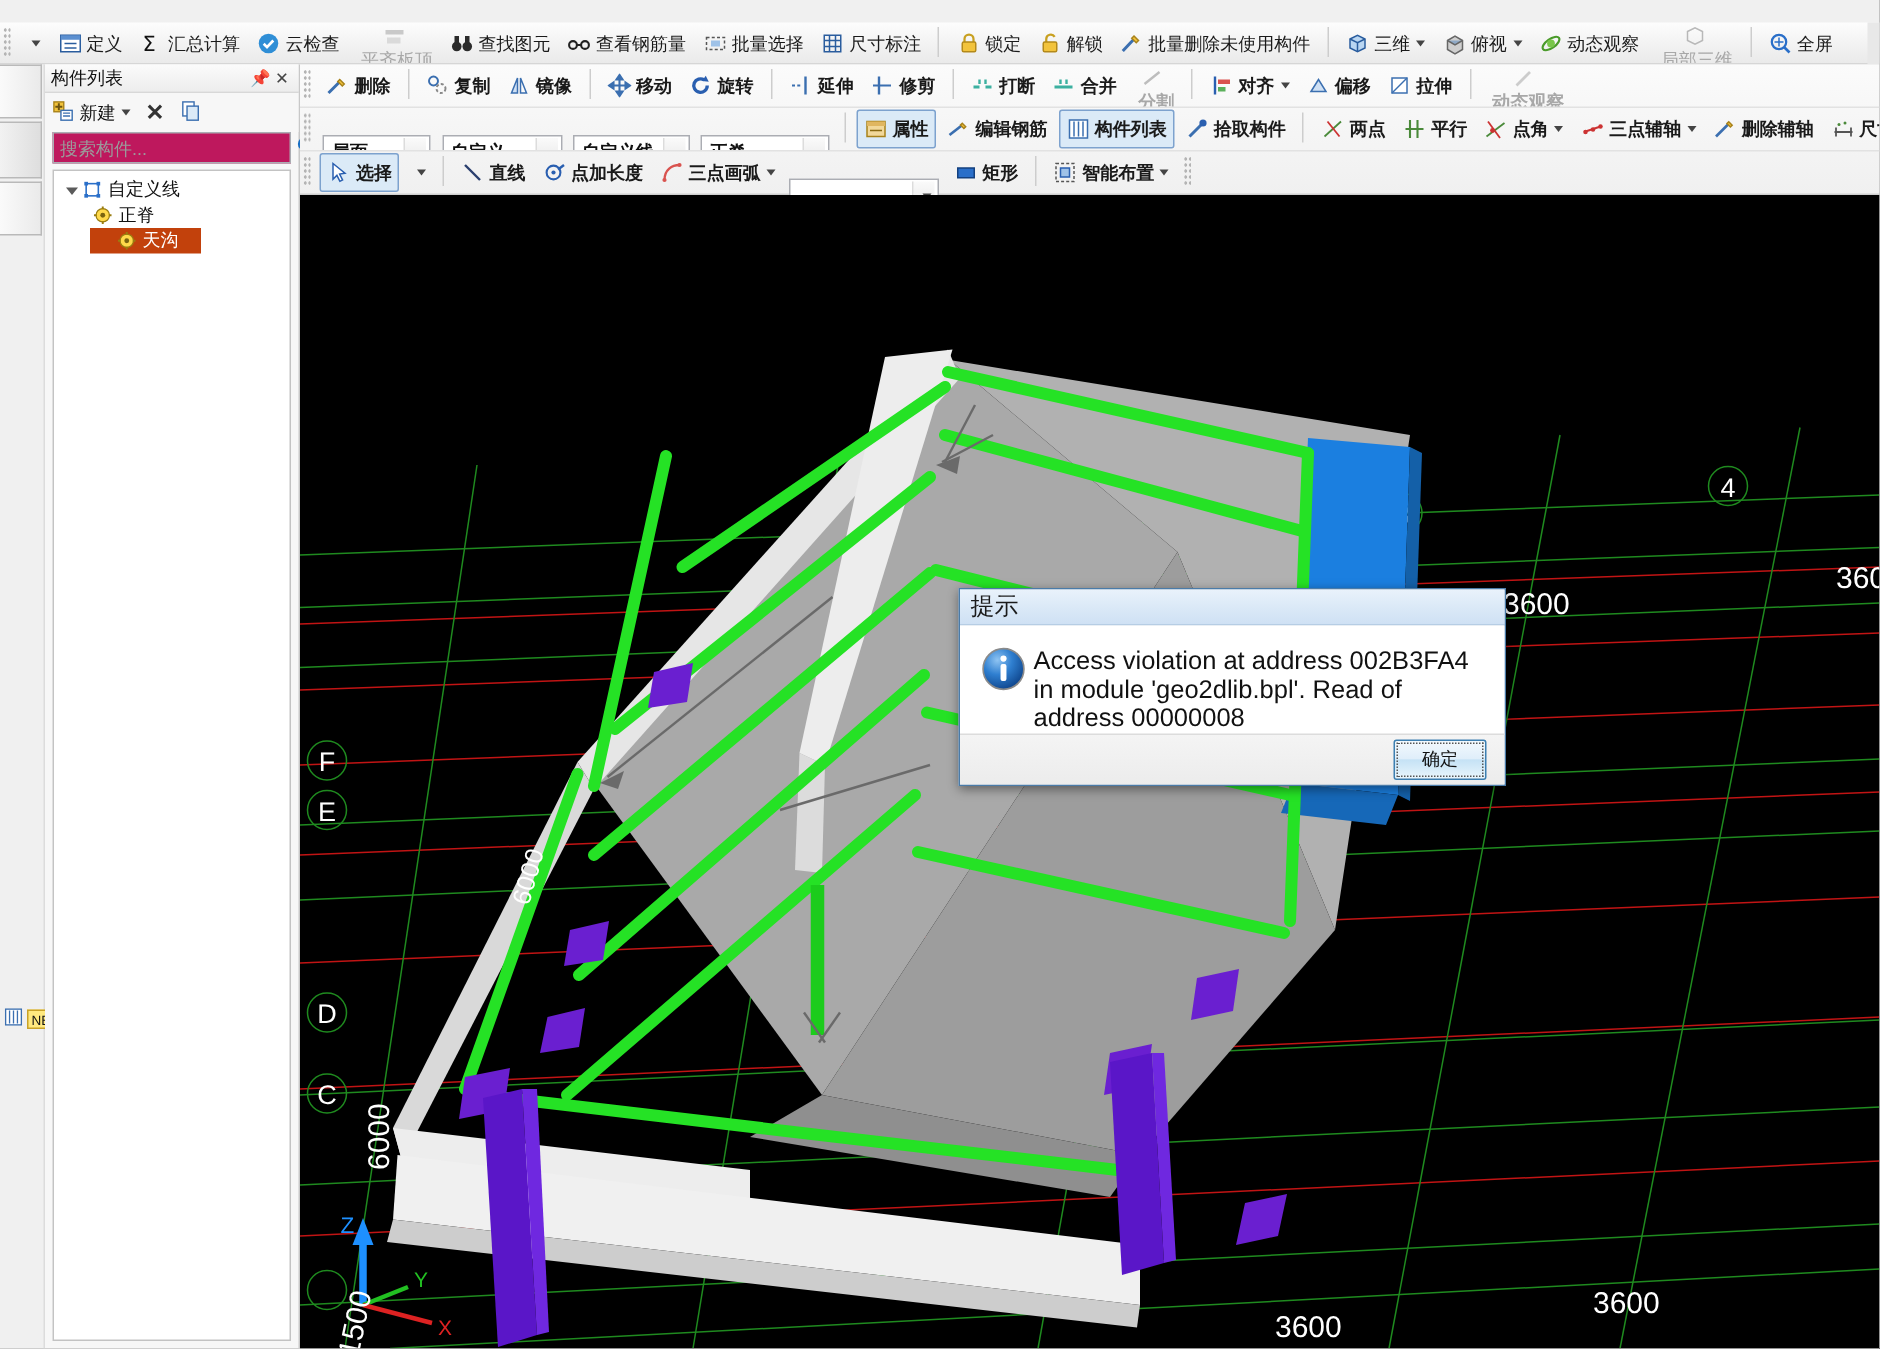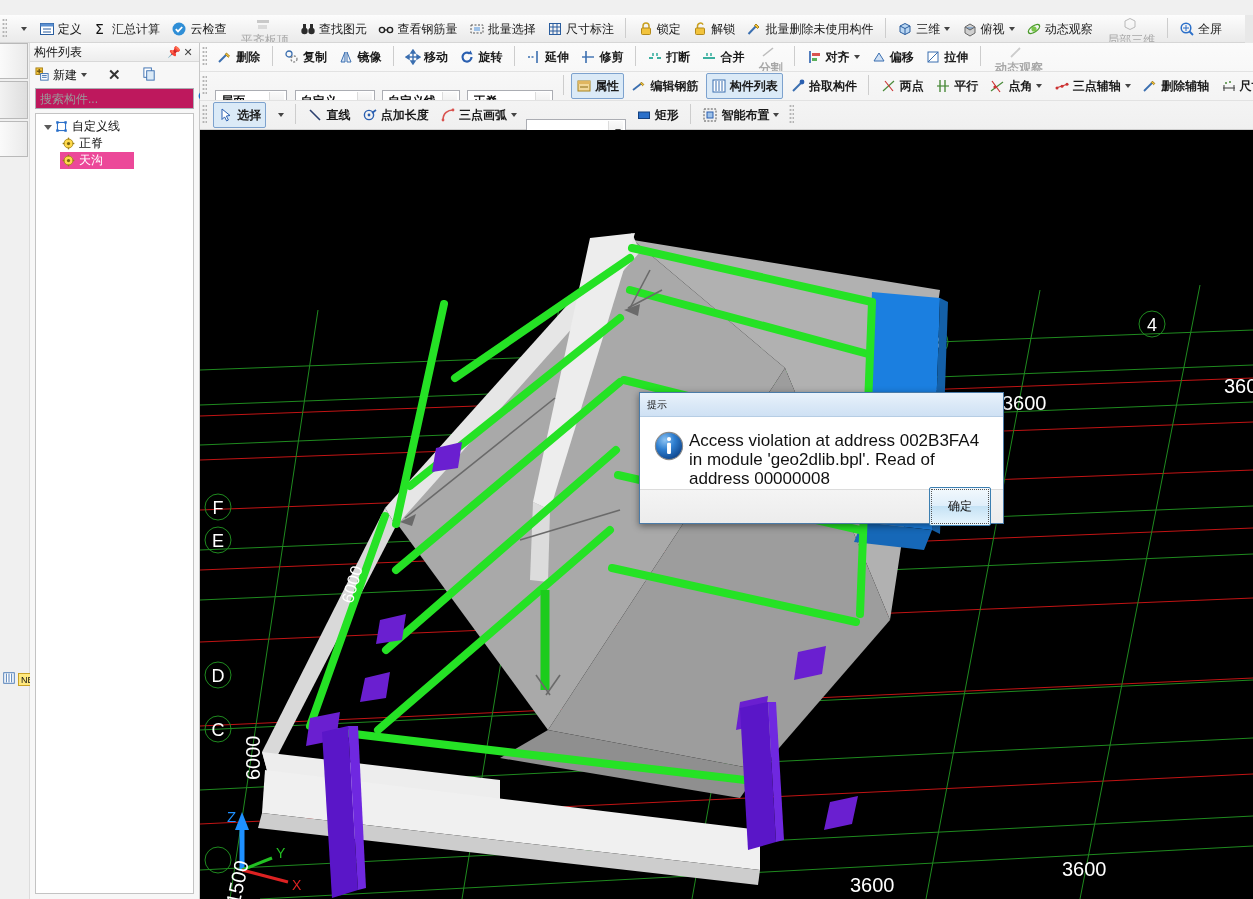--- a/index.html
+++ b/index.html
@@ -90,21 +90,21 @@
   .panel-head {
     height: 19px; background: linear-gradient(to bottom,#fbfbfb,#ededed);
     border-bottom: 1px solid #d8d8d8;
     display: flex; align-items: center; padding: 0 4px;
     font-size: 12px; color: #111;
   }
   .panel-head .ttl { flex: 1; }
   .hdr-btn { width: 14px; text-align: center; color: #444; font-size: 11px; cursor: default; }
   .panel-tools {
     height: 26px; display: flex; align-items: center; padding: 0 5px;
-    background: #f7f7f7; gap: 21px;
+    background: #f7f7f7; gap: 10px;
   }
   .panel-tools .newbtn { display: flex; align-items: center; font-size: 12px; color: #111; }
   .searchrow {
     margin: 0 5px 4px 5px; height: 21px;
     border: 1px solid #abadb3; background: #be185d;
     display: flex; align-items: center;
   }
   .searchrow input {
     flex: 1; border: none; outline: none; height: 19px;
     font-size: 12px; color: #111; padding-left: 4px;
@@ -112,21 +112,21 @@
   }
   .searchrow input::placeholder { color: #9b9b9b; }
   .searchbtn { width: 22px; text-align: center; color: #1a6fc4; font-size: 12px; }
   .tree {
     flex: 1; margin: 0 5px 5px 5px; background: #fff;
     border: 1px solid #c3c3c3; padding: 4px 2px; overflow: hidden;
   }
   .tnode { display: flex; align-items: center; height: 17px; font-size: 12px; color: #111; }
   .tnode.lvl1 { padding-left: 6px; }
   .tnode.lvl2 { padding-left: 24px; }
-  .tnode.selected { background: #ec4899; color: #fff; width: 74px; margin-left: 22px; padding-left: 2px; }
+  .tnode.selected { background: #c2410c; color: #fff; width: 74px; margin-left: 22px; padding-left: 18px; }
   .arw {
     width: 0; height: 0; margin-right: 3px;
     border-top: 4px solid transparent; border-bottom: 4px solid transparent;
     border-left: 5px solid #5b5b5b;
   }
   .arw.open { border-left: 4px solid transparent; border-right: 4px solid transparent;
     border-top: 5px solid #5b5b5b; border-bottom: none; margin-top: 2px; }
   .ticon { width: 13px; height: 13px; margin-right: 4px; flex: none; }
 
   
@@ -182,39 +182,39 @@
   .dialog {
     position: absolute; left: 639px; top: 392px; width: 365px; height: 132px;
     background: #f0f0f0;
     border: 1px solid #4a7ba8;
     box-shadow: 0 2px 7px rgba(0,0,0,.45);
   }
   .dlg-title {
     height: 24px; background: linear-gradient(to bottom,#e9f2fb 0%, #dbe9f7 50%, #cfe1f4 100%);
     border-bottom: 1px solid #b6cde4;
     display: flex; align-items: center; padding-left: 7px;
-    font-size: 10px; color: #1b1b1b;
+    font-size: 16px; color: #1b1b1b;
   }
   .dlg-body {
     height: 73px; background: #fff;
     display: flex; align-items: flex-start; padding: 14px 12px 0 14px;
     border-bottom: 1px solid #dcdcdc;
   }
   .dlg-ico { width: 35px; flex: none; }
   .dlg-msg {
     font-size: 17px; color: #111; line-height: 19px;
     font-family: "Liberation Sans", sans-serif;
   }
   .dlg-foot {
     height: 33px; display: flex; align-items: center; justify-content: flex-end;
     padding-right: 12px;
     background: linear-gradient(to bottom,#f4f4f4,#ececec);
   }
   .dlg-btn {
-    min-width: 62px; height: 39px; font-size: 12px; color: #111;
+    min-width: 62px; height: 27px; font-size: 12px; color: #111;
     border: 1px solid #3c7fb1; border-radius: 2px;
     background: linear-gradient(to bottom,#f3f9fd,#dfeefa 48%, #c5e2f5 50%, #e9f6fd);
     display: flex; align-items: center; justify-content: center;
     outline: 1px dotted #555; outline-offset: -3px;
     font-family: "Liberation Sans", sans-serif;
   }
 
   
   .rsb {
     position: absolute; right: 0; top: 15px; width: 8px; height: 28px;

